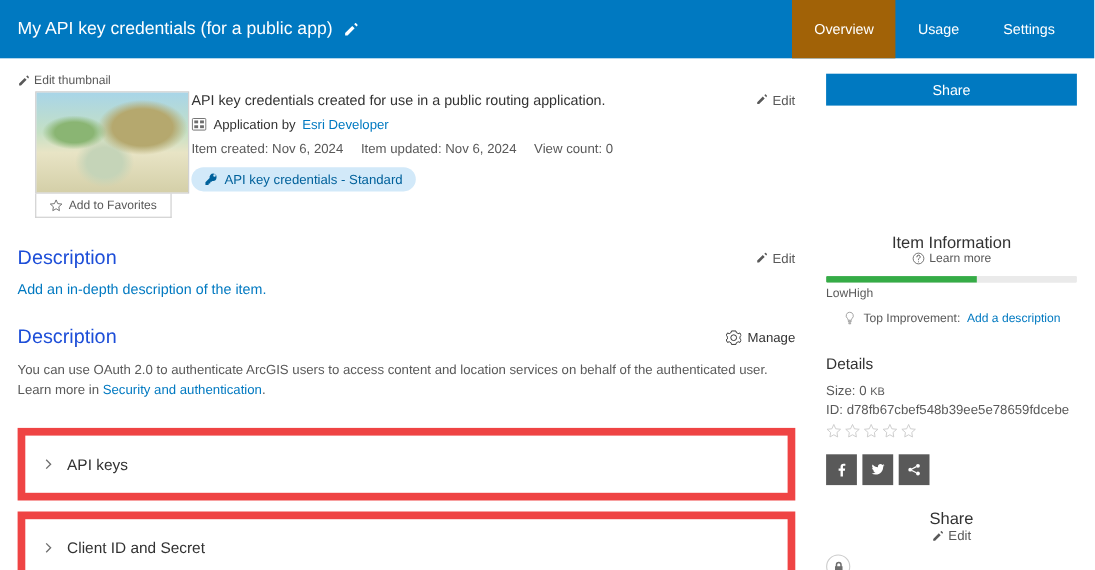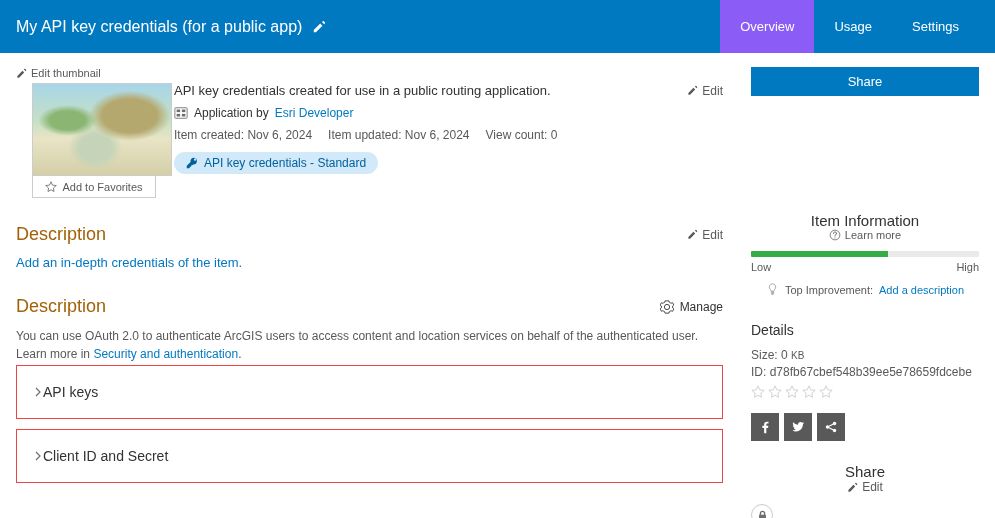--- a/index.html
+++ b/index.html
@@ -1,54 +1,54 @@
 <!DOCTYPE html>
 <html><head>
 <meta charset="utf-8">
 <style>
 * { box-sizing: border-box; margin: 0; padding: 0; }
 body { font-family: -apple-system, BlinkMacSystemFont, "Segoe UI", Arial, sans-serif; font-size: 13px; color: #323232; background: #fff; width: 995px; }
 .header { background: #0079c1; color: #fff; height: 53px; display: flex; align-items: center; padding: 0 16px; }
 .header-title { font-size: 16px; font-weight: 400; flex: 1; display: flex; align-items: center; gap: 10px; }
 .nav-tabs { display: flex; align-self: stretch; }
 .nav-tab { padding: 0 20px; display: flex; align-items: center; color: #fff; font-size: 13px; cursor: pointer; }
-.nav-tab.active { background: #8b5cf6; }
+.nav-tab.active { background: #a16207; }
 .main { display: flex; padding: 14px 16px; gap: 28px; }
 .left { flex: 1; }
 .right { width: 228px; }
 .share-btn { width: 100%; background: #0079c1; color: #fff; border: none; padding: 7px 0; font-size: 13px; cursor: pointer; }
 .edit-thumb { font-size: 11px; color: #595959; display: flex; align-items: center; gap: 4px; margin-bottom: 4px; cursor: pointer; }
 .thumb-block { display: flex; gap: 18px; align-items: flex-start; }
 .thumb-col { width: 140px; padding-left: 16px; }
 .thumb-img { width: 140px; height: 93px; border: 1px solid #ccc; background: linear-gradient(180deg, #a8d5e8 0%, #c5e0c5 40%, #e8e4c5 60%, #d4cfa8 100%); position: relative; overflow: hidden; }
 .thumb-img::before { content: ''; position: absolute; inset: 0; background: radial-gradient(ellipse at 25% 40%, #8ab573 12%, transparent 20%), radial-gradient(ellipse at 70% 35%, #b5a86e 20%, transparent 30%), radial-gradient(ellipse at 45% 70%, #c5d4b8 15%, transparent 25%); }
 .fav-bar { border: 1px solid #ccc; border-top: none; height: 22px; display: flex; align-items: center; justify-content: center; gap: 5px; font-size: 11px; color: #595959; cursor: pointer; }
 .info-col { flex: 1; }
 .info-top { display: flex; justify-content: space-between; }
 .info-summary { font-size: 13px; color: #323232; }
 .app-by { display: flex; align-items: center; gap: 6px; margin-top: 8px; font-size: 12px; }
 .link { color: #0079c1; text-decoration: none; cursor: pointer; }
 .meta-row { margin-top: 8px; font-size: 12px; color: #595959; display: flex; gap: 16px; }
 .badge { display: inline-flex; align-items: center; gap: 6px; background: #d2e9f9; color: #00619b; border-radius: 12px; padding: 4px 12px; font-size: 12px; margin-top: 10px; }
 .section { margin-top: 26px; }
 .section-head { display: flex; justify-content: space-between; align-items: center; margin-bottom: 10px; }
-.section-title { font-size: 18px; font-weight: 400; color: #a16207; }
+.section-title { font-size: 18px; font-weight: 400; color: #1d4ed8; }
 .edit-link { font-size: 12px; color: #595959; display: flex; align-items: center; gap: 4px; cursor: pointer; }
 .manage-link { font-size: 12px; color: #323232; display: flex; align-items: center; gap: 6px; cursor: pointer; }
 .desc-placeholder { color: #0079c1; font-size: 13px; cursor: pointer; }
-.cred-text { font-size: 12px; color: #595959; line-height: 1.5; margin-bottom: 2px; }
-.accordion { border: 1px solid #ef4444; padding: 18px 16px; display: flex; align-items: center; gap: 0; margin-bottom: 10px; cursor: pointer; }
+.cred-text { font-size: 12px; color: #595959; line-height: 1.5; margin-bottom: 26px; }
+.accordion { border: 7px solid #ef4444; padding: 18px 16px; display: flex; align-items: center; gap: 12px; margin-bottom: 10px; cursor: pointer; }
 .accordion-label { font-size: 14px; color: #323232; }
 .right-section { margin-top: 116px; }
 .right-head { display: flex; justify-content: space-between; align-items: center; margin-bottom: 10px; flex-direction: column; }
 .right-title { font-size: 15px; color: #323232; }
 .learn-more { font-size: 11px; color: #595959; display: flex; align-items: center; gap: 4px; cursor: pointer; }
 .progress { width: 100%; height: 6px; background: #eaeaea; border-radius: 1px; overflow: hidden; }
 .progress-fill { height: 100%; background: #35ac46; width: 60%; }
-.range { display: flex; justify-content: space-between; font-size: 11px; color: #595959; margin-top: 4px; }
+.range { display: flex; font-size: 11px; color: #595959; margin-top: 4px; }
 .tip { display: flex; align-items: center; gap: 6px; font-size: 11px; margin-top: 10px; justify-content: center; }
 .tip-label { color: #595959; }
 .details { margin-top: 26px; }
 .details-title { font-size: 14px; margin-bottom: 10px; }
 .detail-line { font-size: 12px; color: #595959; margin-bottom: 3px; }
 .stars { display: flex; gap: 3px; margin-top: 6px; }
 .star { color: #ccc; cursor: pointer; }
 .social { display: flex; gap: 5px; margin-top: 14px; }
 .social-btn { width: 28px; height: 28px; background: #595959; color: #fff; display: flex; align-items: center; justify-content: center; cursor: pointer; }
 .share-sec { margin-top: 22px; }
@@ -145,21 +145,21 @@
     <div class="section">
       <div class="section-head">
         <div class="section-title">Description</div>
         <div class="edit-link">
           <svg class="icon-sm" viewBox="0 0 16 16" style="width:11px;height:11px">
               <path d="M2 11.5V14h2.5l7.4-7.4-2.5-2.5L2 11.5zM14.7 3.6c.3-.3.3-.7 0-1l-1.3-1.3c-.3-.3-.7-.3-1 0l-1 1 2.5 2.5 1-1z" fill="#595959"></path>
             </svg>
           <span>Edit</span>
         </div>
       </div>
-      <div class="desc-placeholder">Add an in-depth credentials of the item.</div>
+      <div class="desc-placeholder">Add an in-depth description of the item.</div>
     </div>
 
     <div class="section">
       <div class="section-head">
         <div class="section-title">Description</div>
         <div class="manage-link">
           <span>
             <svg viewBox="0 0 16 16" style="width:14px;height:14px">
                 <path d="M8 5a3 3 0 1 0 0 6 3 3 0 0 0 0-6zm6.5 3c0-.4 0-.8-.1-1.1l1.5-1.2-1.5-2.6-1.8.7c-.6-.5-1.2-.9-1.9-1.1L10.3 1H5.7l-.4 1.7c-.7.2-1.3.6-1.9 1.1l-1.8-.7L.1 5.7l1.5 1.2C1.5 7.2 1.5 7.6 1.5 8s0 .8.1 1.1L.1 10.3l1.5 2.6 1.8-.7c.6.5 1.2.9 1.9 1.1l.4 1.7h4.6l.4-1.7c.7-.2 1.3-.6 1.9-1.1l1.8.7 1.5-2.6-1.5-1.2c.1-.3.1-.7.1-1.1z" fill="none" stroke="#323232" stroke-width="1"></path>
               </svg>

